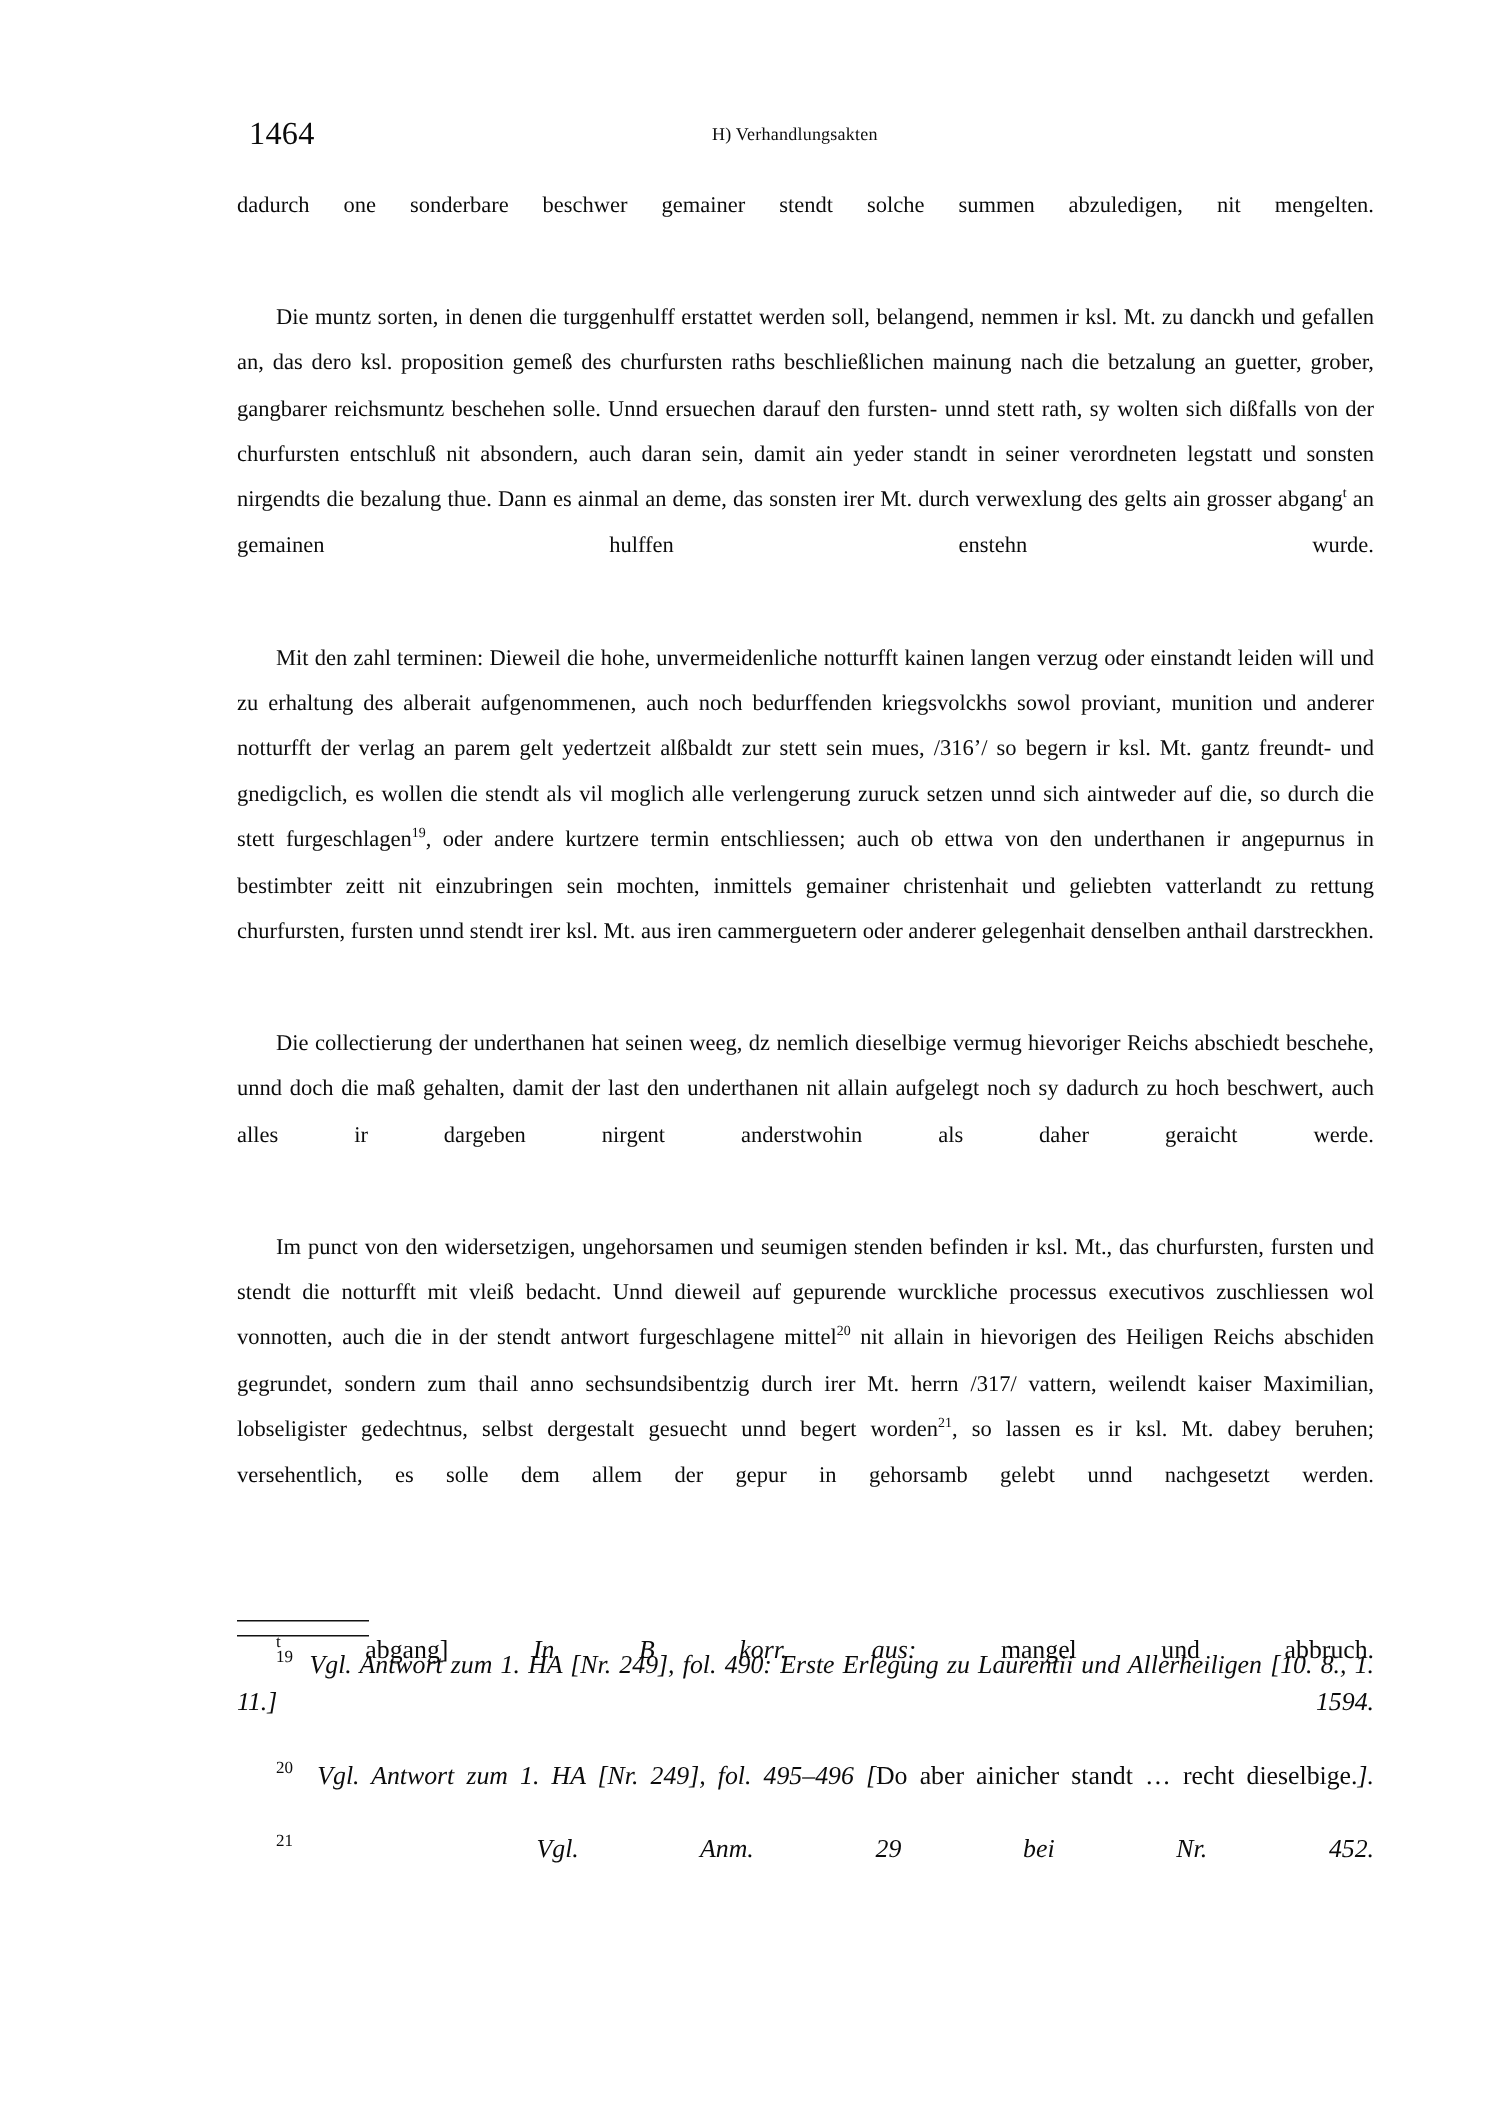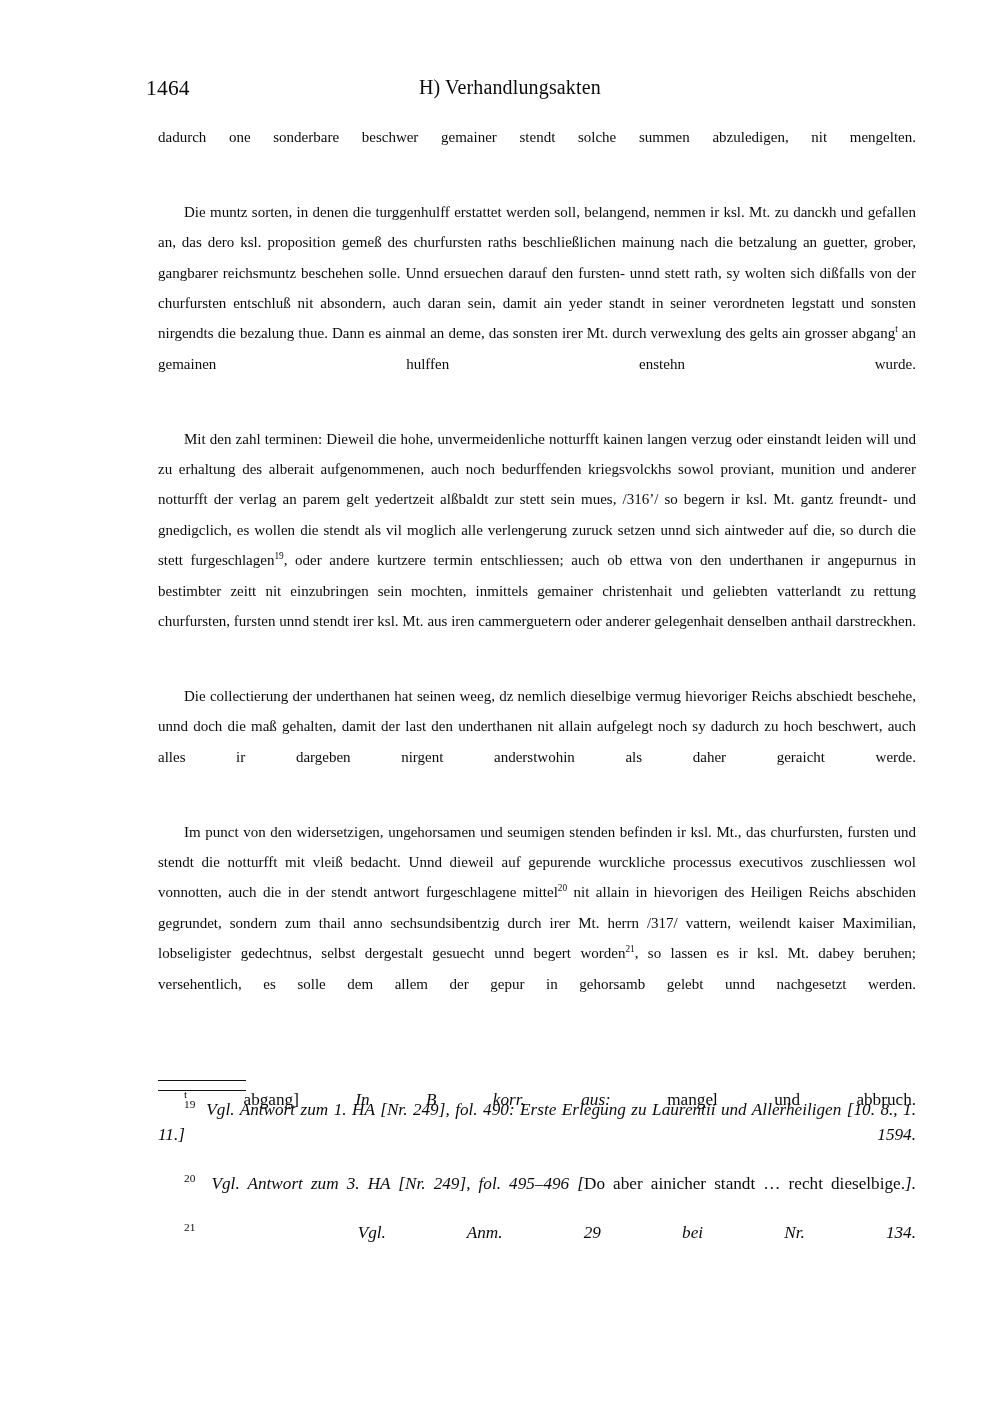--- a/index.html
+++ b/index.html
@@ -19,36 +19,36 @@
   .page {
     position: relative;
     width: 1004px;
     height: 1418px;
     box-sizing: border-box;
   }
 
   
   .running-head {
     position: absolute;
-    left: 146px;
+    left: 166px;
     top: 76px;
     width: 758px;
     height: 26px;
     display: flex;
-    align-items: flex-start;
+    align-items: center;
   }
   .folio {
     font-size: 21.5px;
     letter-spacing: 0.2px;
     white-space: nowrap;
   }
   .head-title {
     flex: 1;
     text-align: center;
-    font-size: 20px;
+    font-size: 12px;
     letter-spacing: 0.15px;
     white-space: nowrap;
     
     padding-right: 74px;
   }
 
   
   .body-text {
     position: absolute;
     left: 158px;
@@ -166,22 +166,22 @@
   </div>
 
   <div class="apparatus app-notes">
     <hr class="rule">
 
     <p class="note note-indent">
       <span class="marker-sup">19</span>&nbsp;&nbsp;<span class="it">Vgl. Antwort zum 1. HA [Nr. 249], fol. 490: Erste Erlegung zu Laurentii und Allerheiligen [10. 8., 1. 11.] 1594.</span>
     </p>
 
     <p class="note note-indent">
-      <span class="marker-sup">20</span>&nbsp;&nbsp;<span class="it">Vgl. Antwort zum 3. HA [Nr. 249], fol. 495–496 [</span><span class="ro">Do aber ainicher standt … recht dieselbige.</span><span class="it">].</span>
+      <span class="marker-sup">20</span>&nbsp;&nbsp;<span class="it">Vgl. Antwort zum 1. HA [Nr. 249], fol. 495–496 [</span><span class="ro">Do aber ainicher standt … recht dieselbige.</span><span class="it">].</span>
     </p>
 
     <p class="note note-indent">
-      <span class="marker-sup">21</span>&nbsp;&nbsp;<span class="it">Vgl. Anm. 29 bei Nr. 134.</span>
+      <span class="marker-sup">21</span>&nbsp;&nbsp;<span class="it">Vgl. Anm. 29 bei Nr. 452.</span>
     </p>
 
   </div>
 
 </div>
 
 </body></html>

